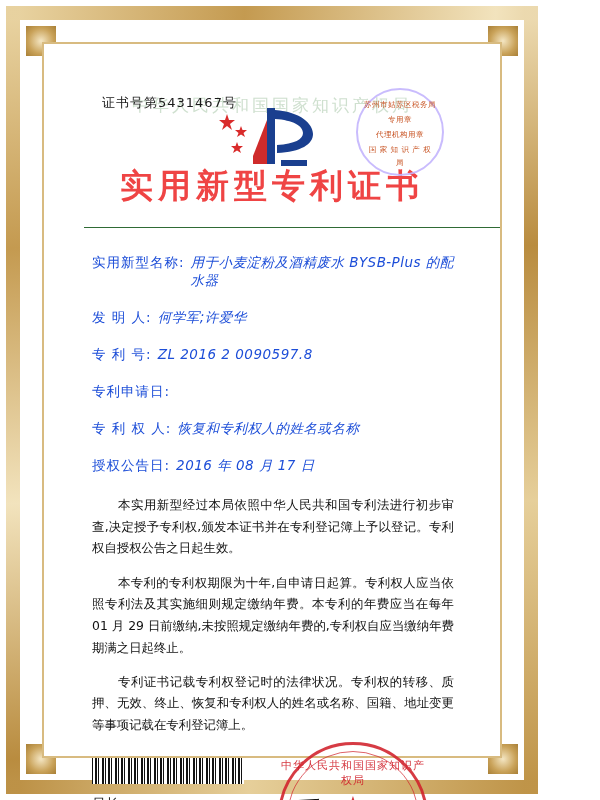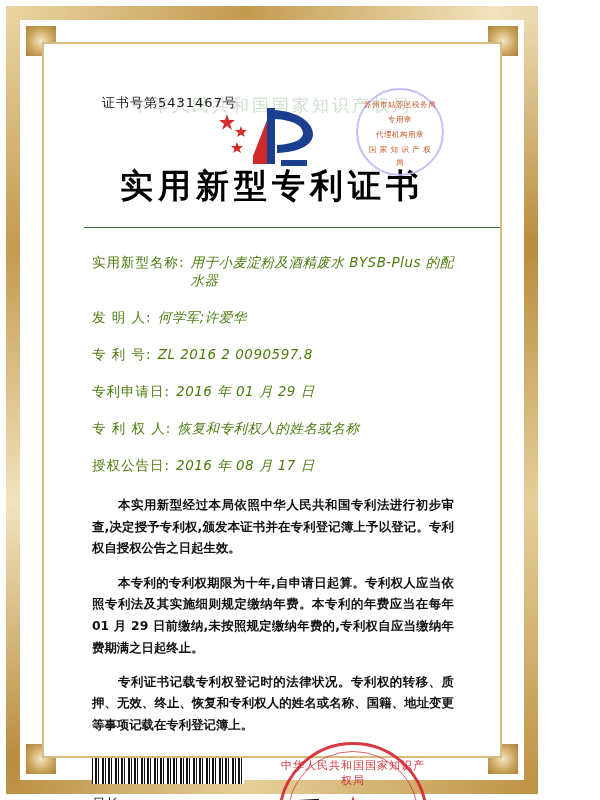--- a/index.html
+++ b/index.html
@@ -101,58 +101,57 @@
   }
   .emblem svg { display: block; }
 
   
   .main-title {
     margin-top: 52px;
     text-align: center;
     font-size: 33px;
     letter-spacing: 5px;
     font-weight: bold;
-    color: #000000;
+    color: #ef4444;
     font-family: "DejaVu Sans", sans-serif;
   }
   .title-rule {
     width: 416px;
     height: 1px;
     background: #2f6b35;
     margin: 18px auto 0 auto;
   }
 
   
   .fields {
     margin-top: 26px;
     padding-left: 8px;
   }
   .field-row {
     display: flex;
     align-items: baseline;
     margin-bottom: 19px;
     font-size: 13.5px;
-    color: #4d7c0f;
+    color: #1d4ed8;
     font-family: "DejaVu Sans", sans-serif;
   }
   .field-label {
     white-space: nowrap;
     letter-spacing: 1px;
   }
   .field-value {
     margin-left: 6px;
     letter-spacing: 0.5px;
     font-style: italic;
   }
 
   
   .paragraphs {
     margin-top: 18px;
     padding: 0 6px 0 8px;
-    font-weight: bold;
   }
   .para {
     font-size: 12.4px;
     line-height: 1.75;
     color: #111;
     text-indent: 26px;
     text-align: justify;
     font-family: "DejaVu Sans", sans-serif;
     margin-bottom: 2px;
   }
@@ -334,21 +333,20 @@
         <div class="field-row">
           <span class="field-label">发 明 人:</span>
           <span class="field-value">何学军;许爱华</span>
         </div>
         <div class="field-row">
           <span class="field-label">专 利 号:</span>
           <span class="field-value">ZL 2016 2 0090597.8</span>
         </div>
         <div class="field-row">
           <span class="field-label">专利申请日:</span>
-          <span class="field-value">2016 年 01 月 29 日</span>
         </div>
         <div class="field-row">
           <span class="field-label">专 利 权 人:</span>
           <span class="field-value">恢复和专利权人的姓名或名称</span>
         </div>
         <div class="field-row">
           <span class="field-label">授权公告日:</span>
           <span class="field-value">2016 年 08 月 17 日</span>
         </div>
       </div>

